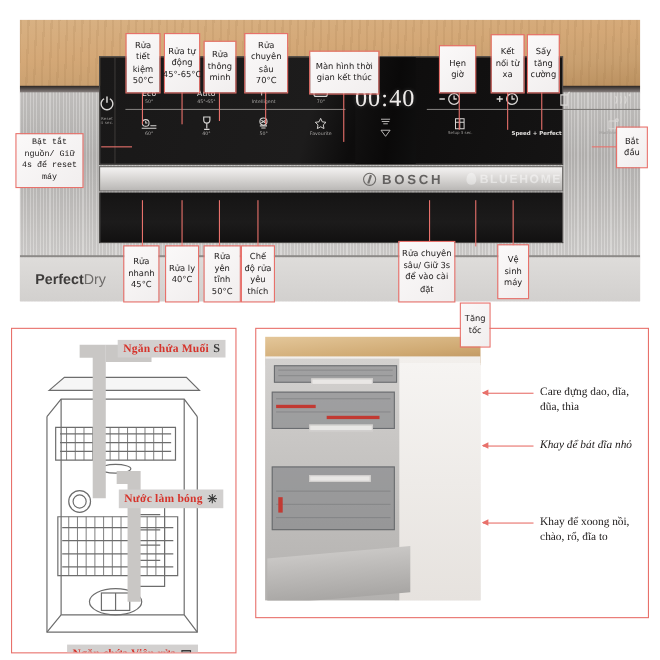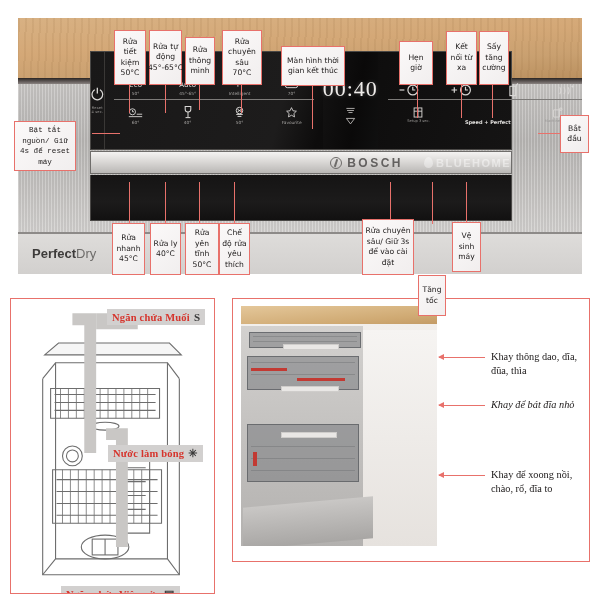--- a/index.html
+++ b/index.html
@@ -527,19 +527,19 @@
       <div class="gridline" style="left:10px; top:152px; width:104px; height:1px;"></div>
       <div class="gridline" style="left:10px; top:164px; width:104px; height:1px;"></div>
       <div class="redclip" style="left:12px; top:146px; width:4px; height:14px;"></div>
       <div class="ph-door"></div>
     </div>
 
     <div class="arrow" style="left:206px; top:58px;  width:46px;"></div>
     <div class="arrow" style="left:206px; top:106px; width:46px;"></div>
     <div class="arrow" style="left:206px; top:176px; width:46px;"></div>
 
-    <div class="ph-label" style="left:258px; top:51px;">Khay thông dao, dĩa,</div>
+    <div class="ph-label" style="left:258px; top:51px;">Care đựng dao, dĩa,</div>
     <div class="ph-label" style="left:258px; top:65px;">đũa, thìa</div>
     <div class="ph-label" style="left:258px; top:99px;font-style:italic;">Khay để bát đĩa nhỏ</div>
     <div class="ph-label" style="left:258px; top:169px;">Khay để xoong nồi,</div>
     <div class="ph-label" style="left:258px; top:183px;">chào, rổ, đĩa to</div>
   </div>
 </div>
 
 </body></html>

